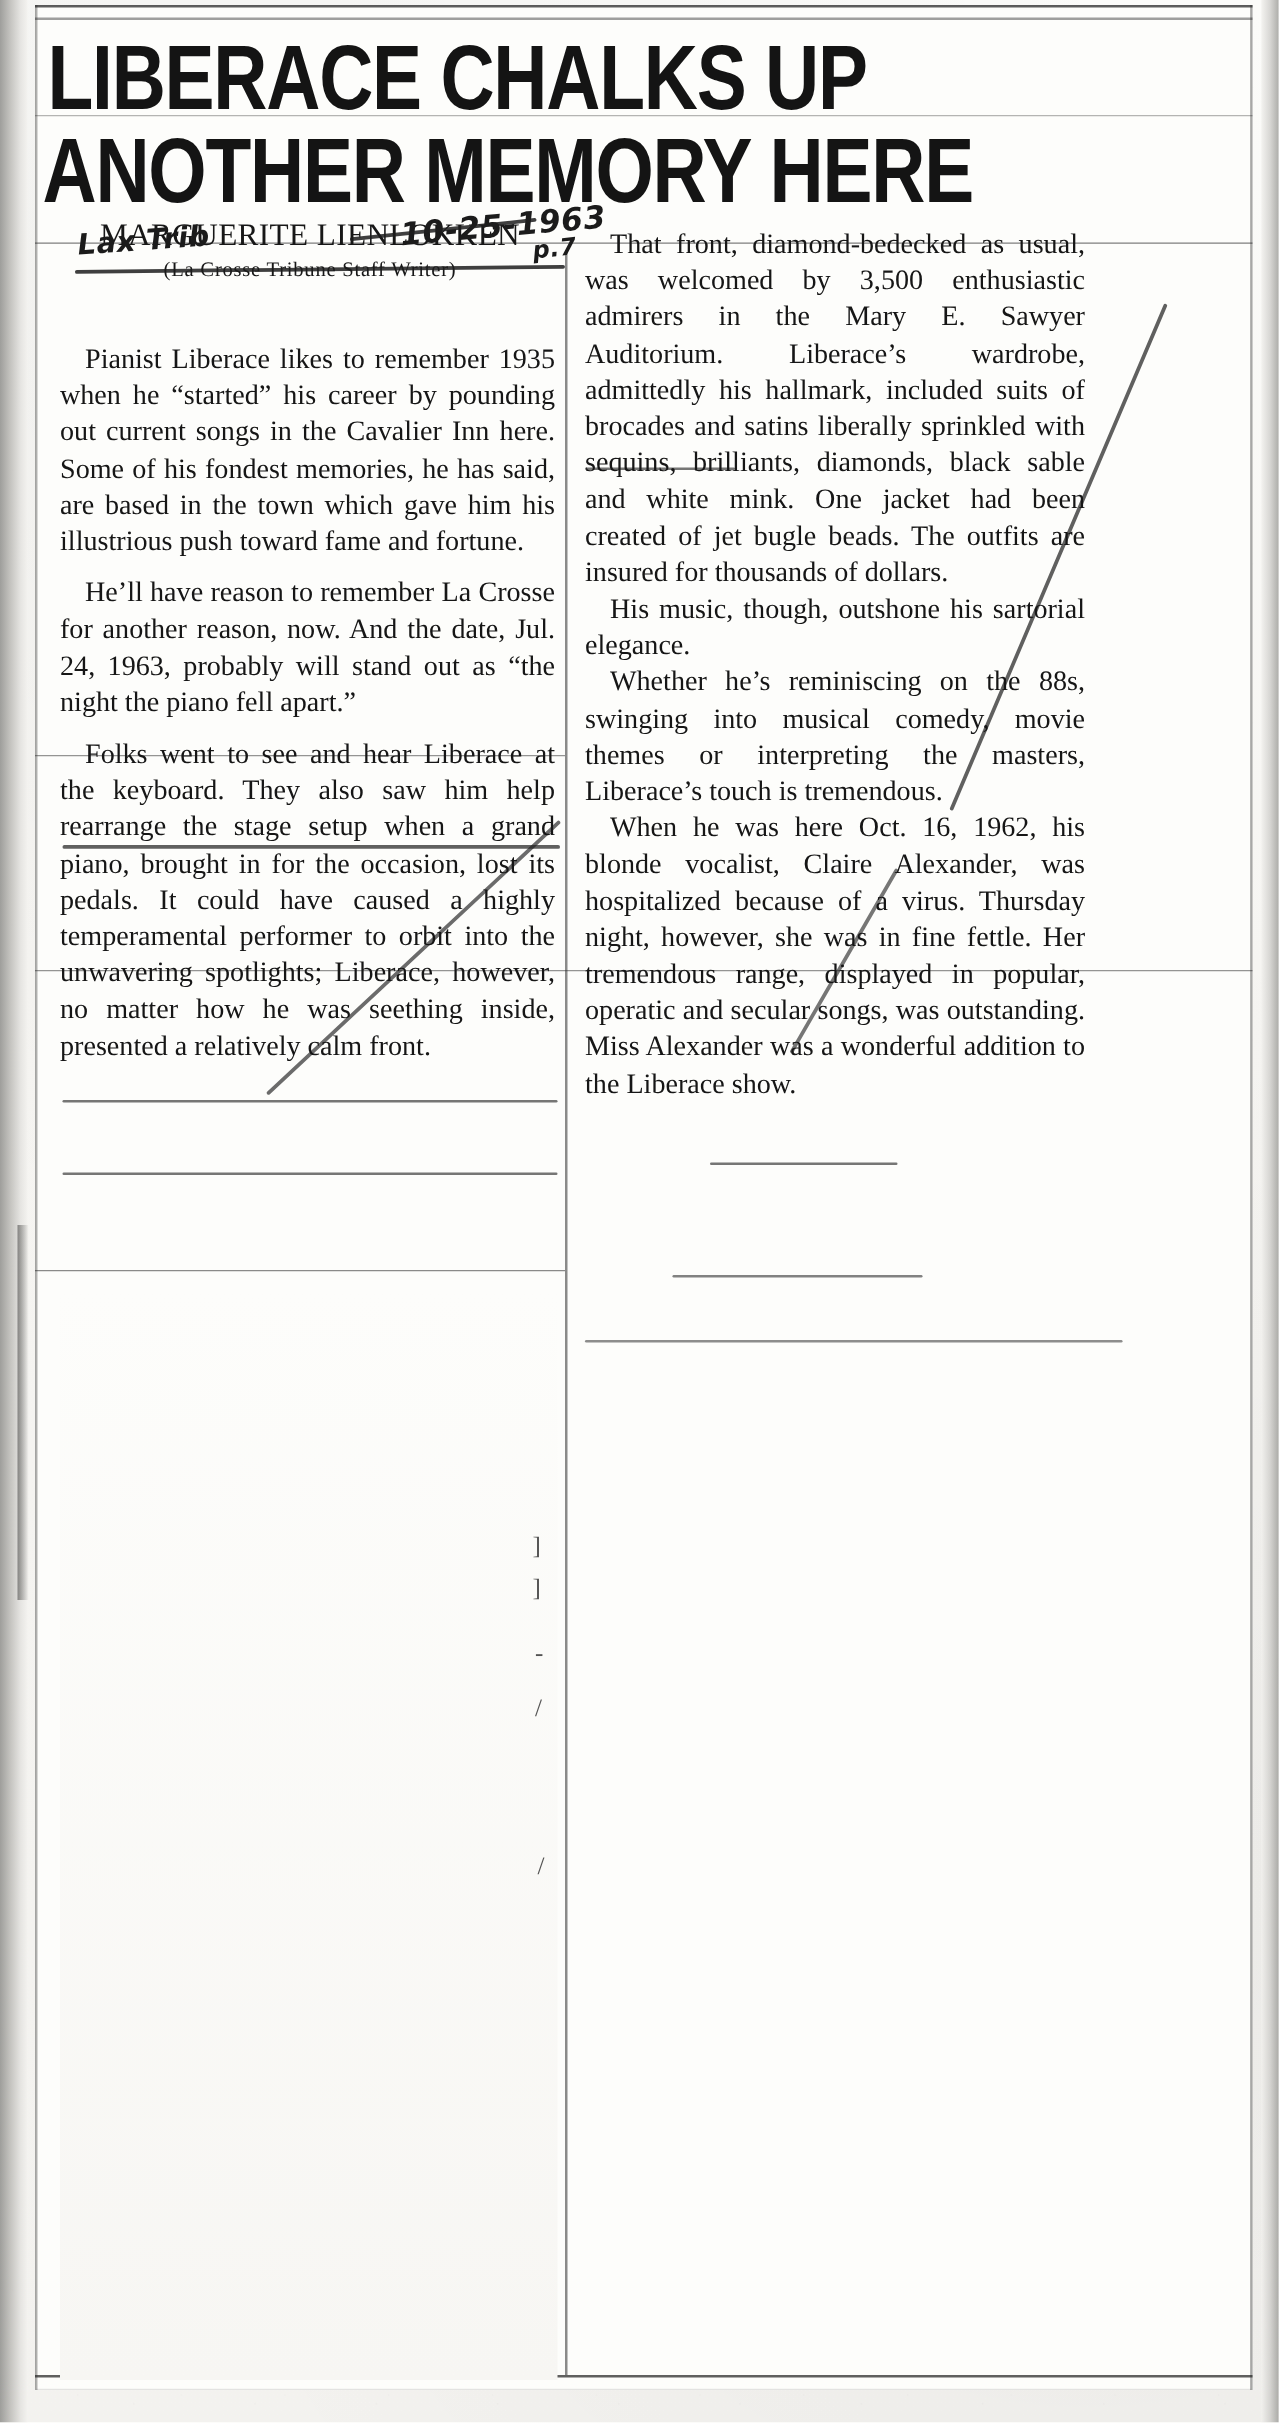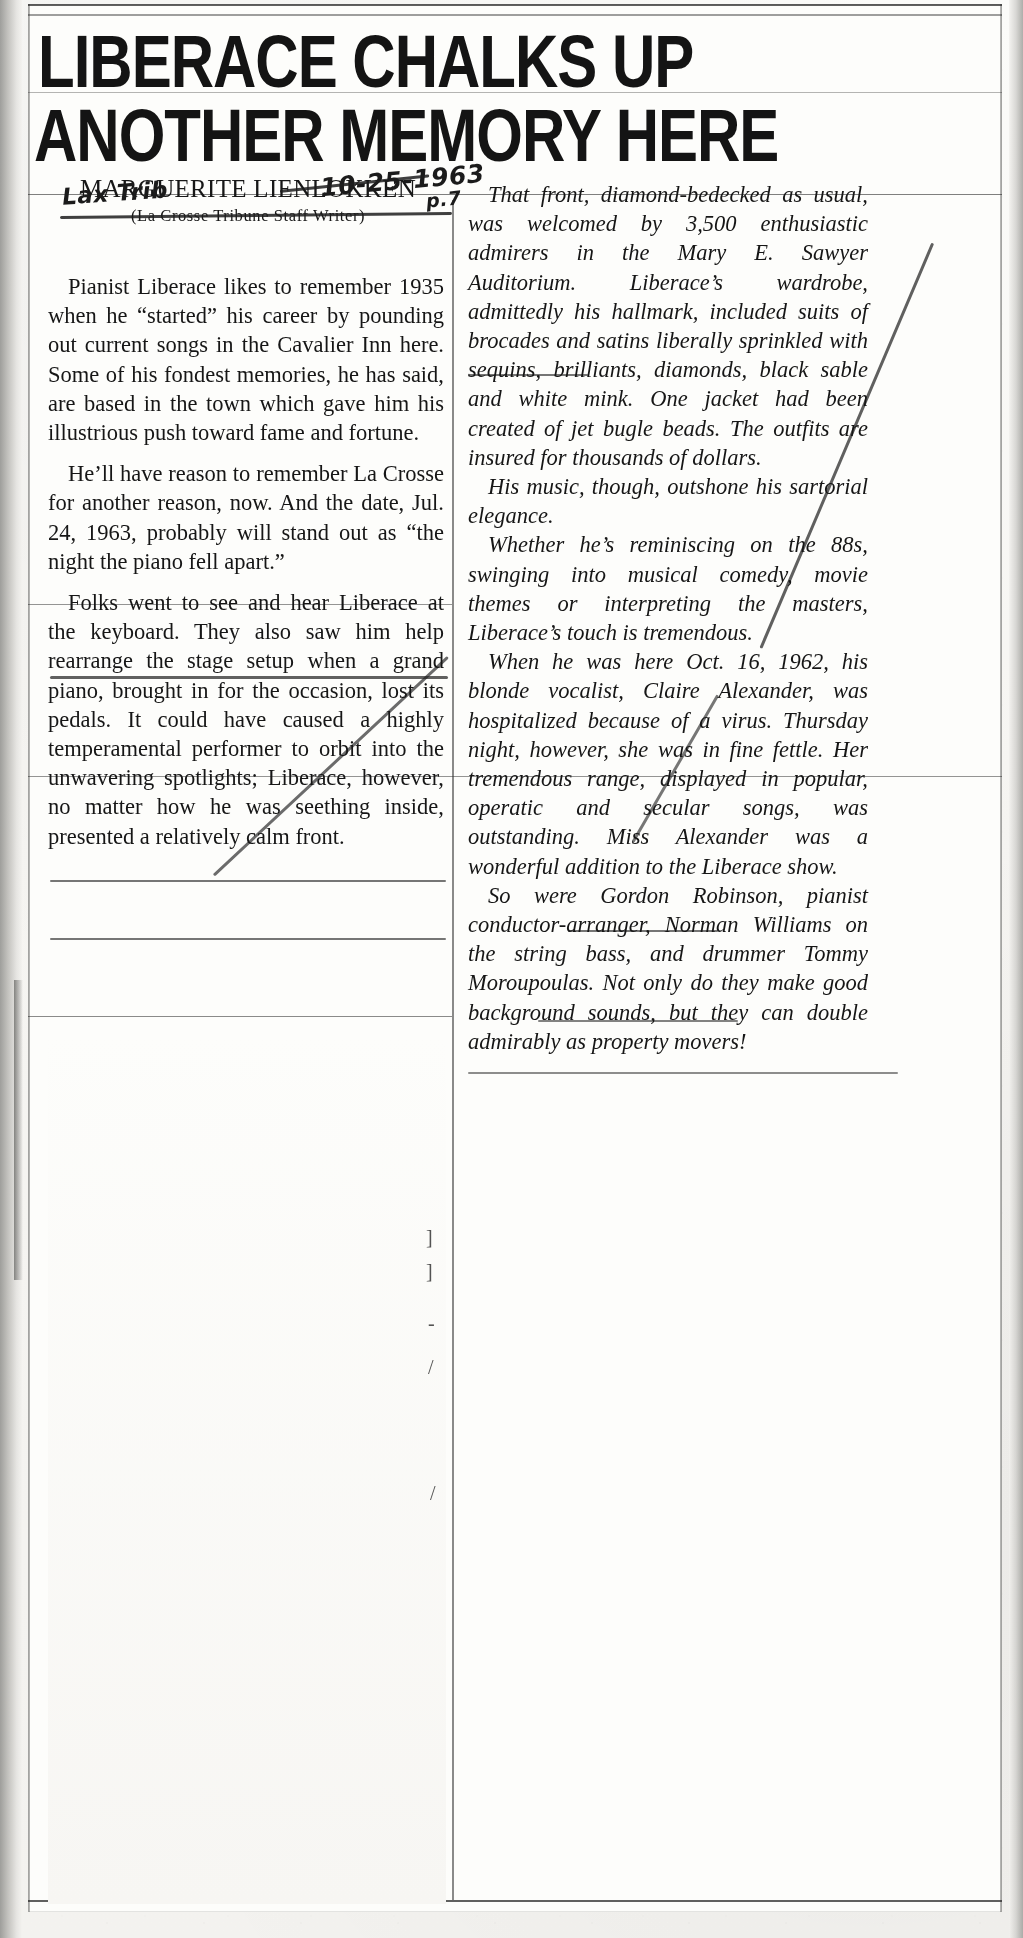--- a/index.html
+++ b/index.html
@@ -109,21 +109,21 @@
     text-align: justify;
     text-justify: inter-word;
     hyphens: manual;
   }
   .col p {
     margin: 0;
     text-indent: 20px;
   }
 
   #col-left  { left: 20px;  top: 268px; width: 396px; }
-  #col-right { left: 440px; top: 176px; width: 400px; font-style: italic; }
+  #col-right { left: 440px; top: 176px; width: 400px; }
 
   
   .byline-block {
     position: absolute;
     left: 20px;
     top: 170px;
     width: 400px;
     text-align: center;
     font-family: "Liberation Serif", serif;
     color: #171717;
@@ -264,21 +264,20 @@
     <p>Pianist Liberace likes to remember 1935 when he “started” his career by pounding out current songs in the Cavalier Inn here. Some of his fondest memories, he has said, are based in the town which gave him his illustrious push toward fame and fortune.</p>
     <p style="margin-top:12px;">He’ll have reason to remember La Crosse for another reason, now. And the date, Jul. 24, 1963, probably will stand out as “the night the piano fell apart.”</p>
     <p style="margin-top:12px;">Folks went to see and hear Liberace at the keyboard. They also saw him help rearrange the stage setup when a grand piano, brought in for the occasion, lost its pedals. It could have caused a highly temperamental performer to orbit into the unwavering spotlights; Liberace, however, no matter how he was seething inside, presented a relatively calm front.</p>
   </div>
 
   <div class="col" id="col-right">
     <p>That front, diamond-bedecked as usual, was welcomed by 3,500 enthusiastic admirers in the Mary E. Sawyer Auditorium. Liberace’s wardrobe, admittedly his hallmark, included suits of brocades and satins liberally sprinkled with sequins, brilliants, diamonds, black sable and white mink. One jacket had been created of jet bugle beads. The outfits are insured for thousands of dollars.</p>
     <p>His music, though, outshone his sartorial elegance.</p>
     <p>Whether he’s reminiscing on the 88s, swinging into musical comedy, movie themes or interpreting the masters, Liberace’s touch is tremendous.</p>
     <p>When he was here Oct. 16, 1962, his blonde vocalist, Claire Alexander, was hospitalized because of a virus. Thursday night, however, she was in fine fettle. Her tremendous range, displayed in popular, operatic and secular songs, was outstanding. Miss Alexander was a wonderful addition to the Liberace show.</p>
-    <p>So were Gordon Robinson, pianist conductor-arranger, Norman Williams on the string bass, and drummer Tommy Moroupoulas. Not only do they make good background sounds, but they can double admirably as property movers!</p>
   </div>
 
   <div class="stray" style="left:398px; top:1222px;">]</div>
   <div class="stray" style="left:398px; top:1256px;">]</div>
   <div class="stray" style="left:400px; top:1308px;">-</div>
   <div class="stray" style="left:400px; top:1352px;">/</div>
   <div class="stray" style="left:402px; top:1478px;">/</div>
 
 </div>
 

